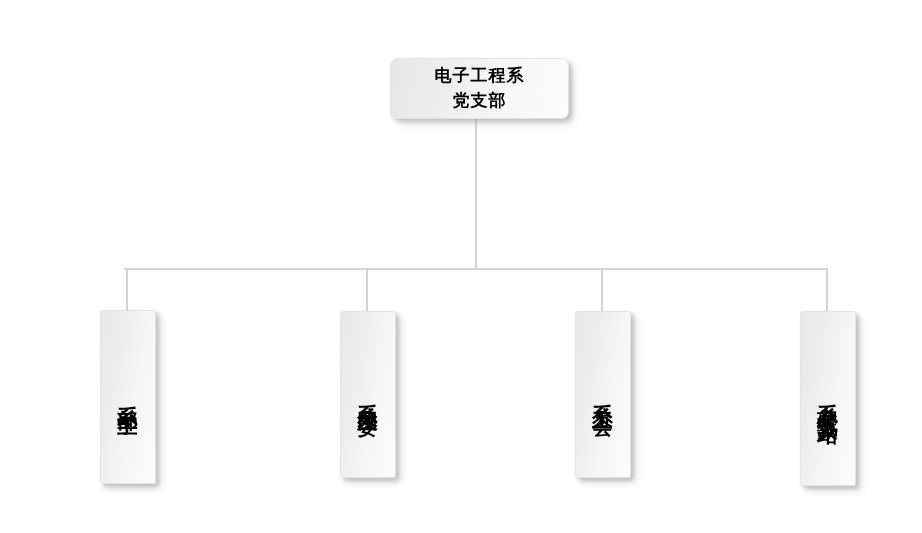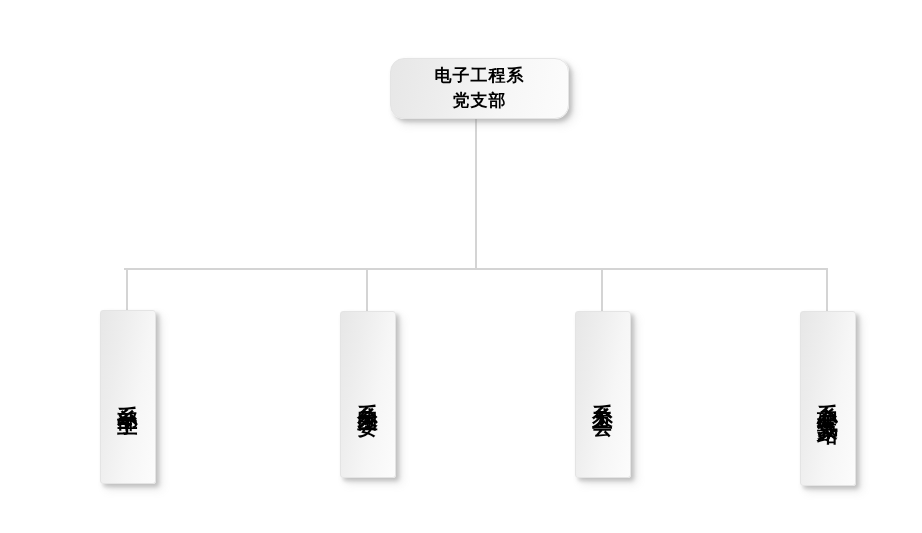--- a/index.html
+++ b/index.html
@@ -36,21 +36,21 @@
     font-weight: bold;
     text-rendering: geometricPrecision;
   }
 
   
   .node--root {
     left: 390px;
     top: 58px;
     width: 179px;
     height: 61px;
-    border-radius: 14px;
+    border-radius: 8px;
     flex-direction: column;
     line-height: 1.42;
     font-size: 17px;
     letter-spacing: 1px;
   }
   .node--root .line {
     white-space: nowrap;
   }
 
   

